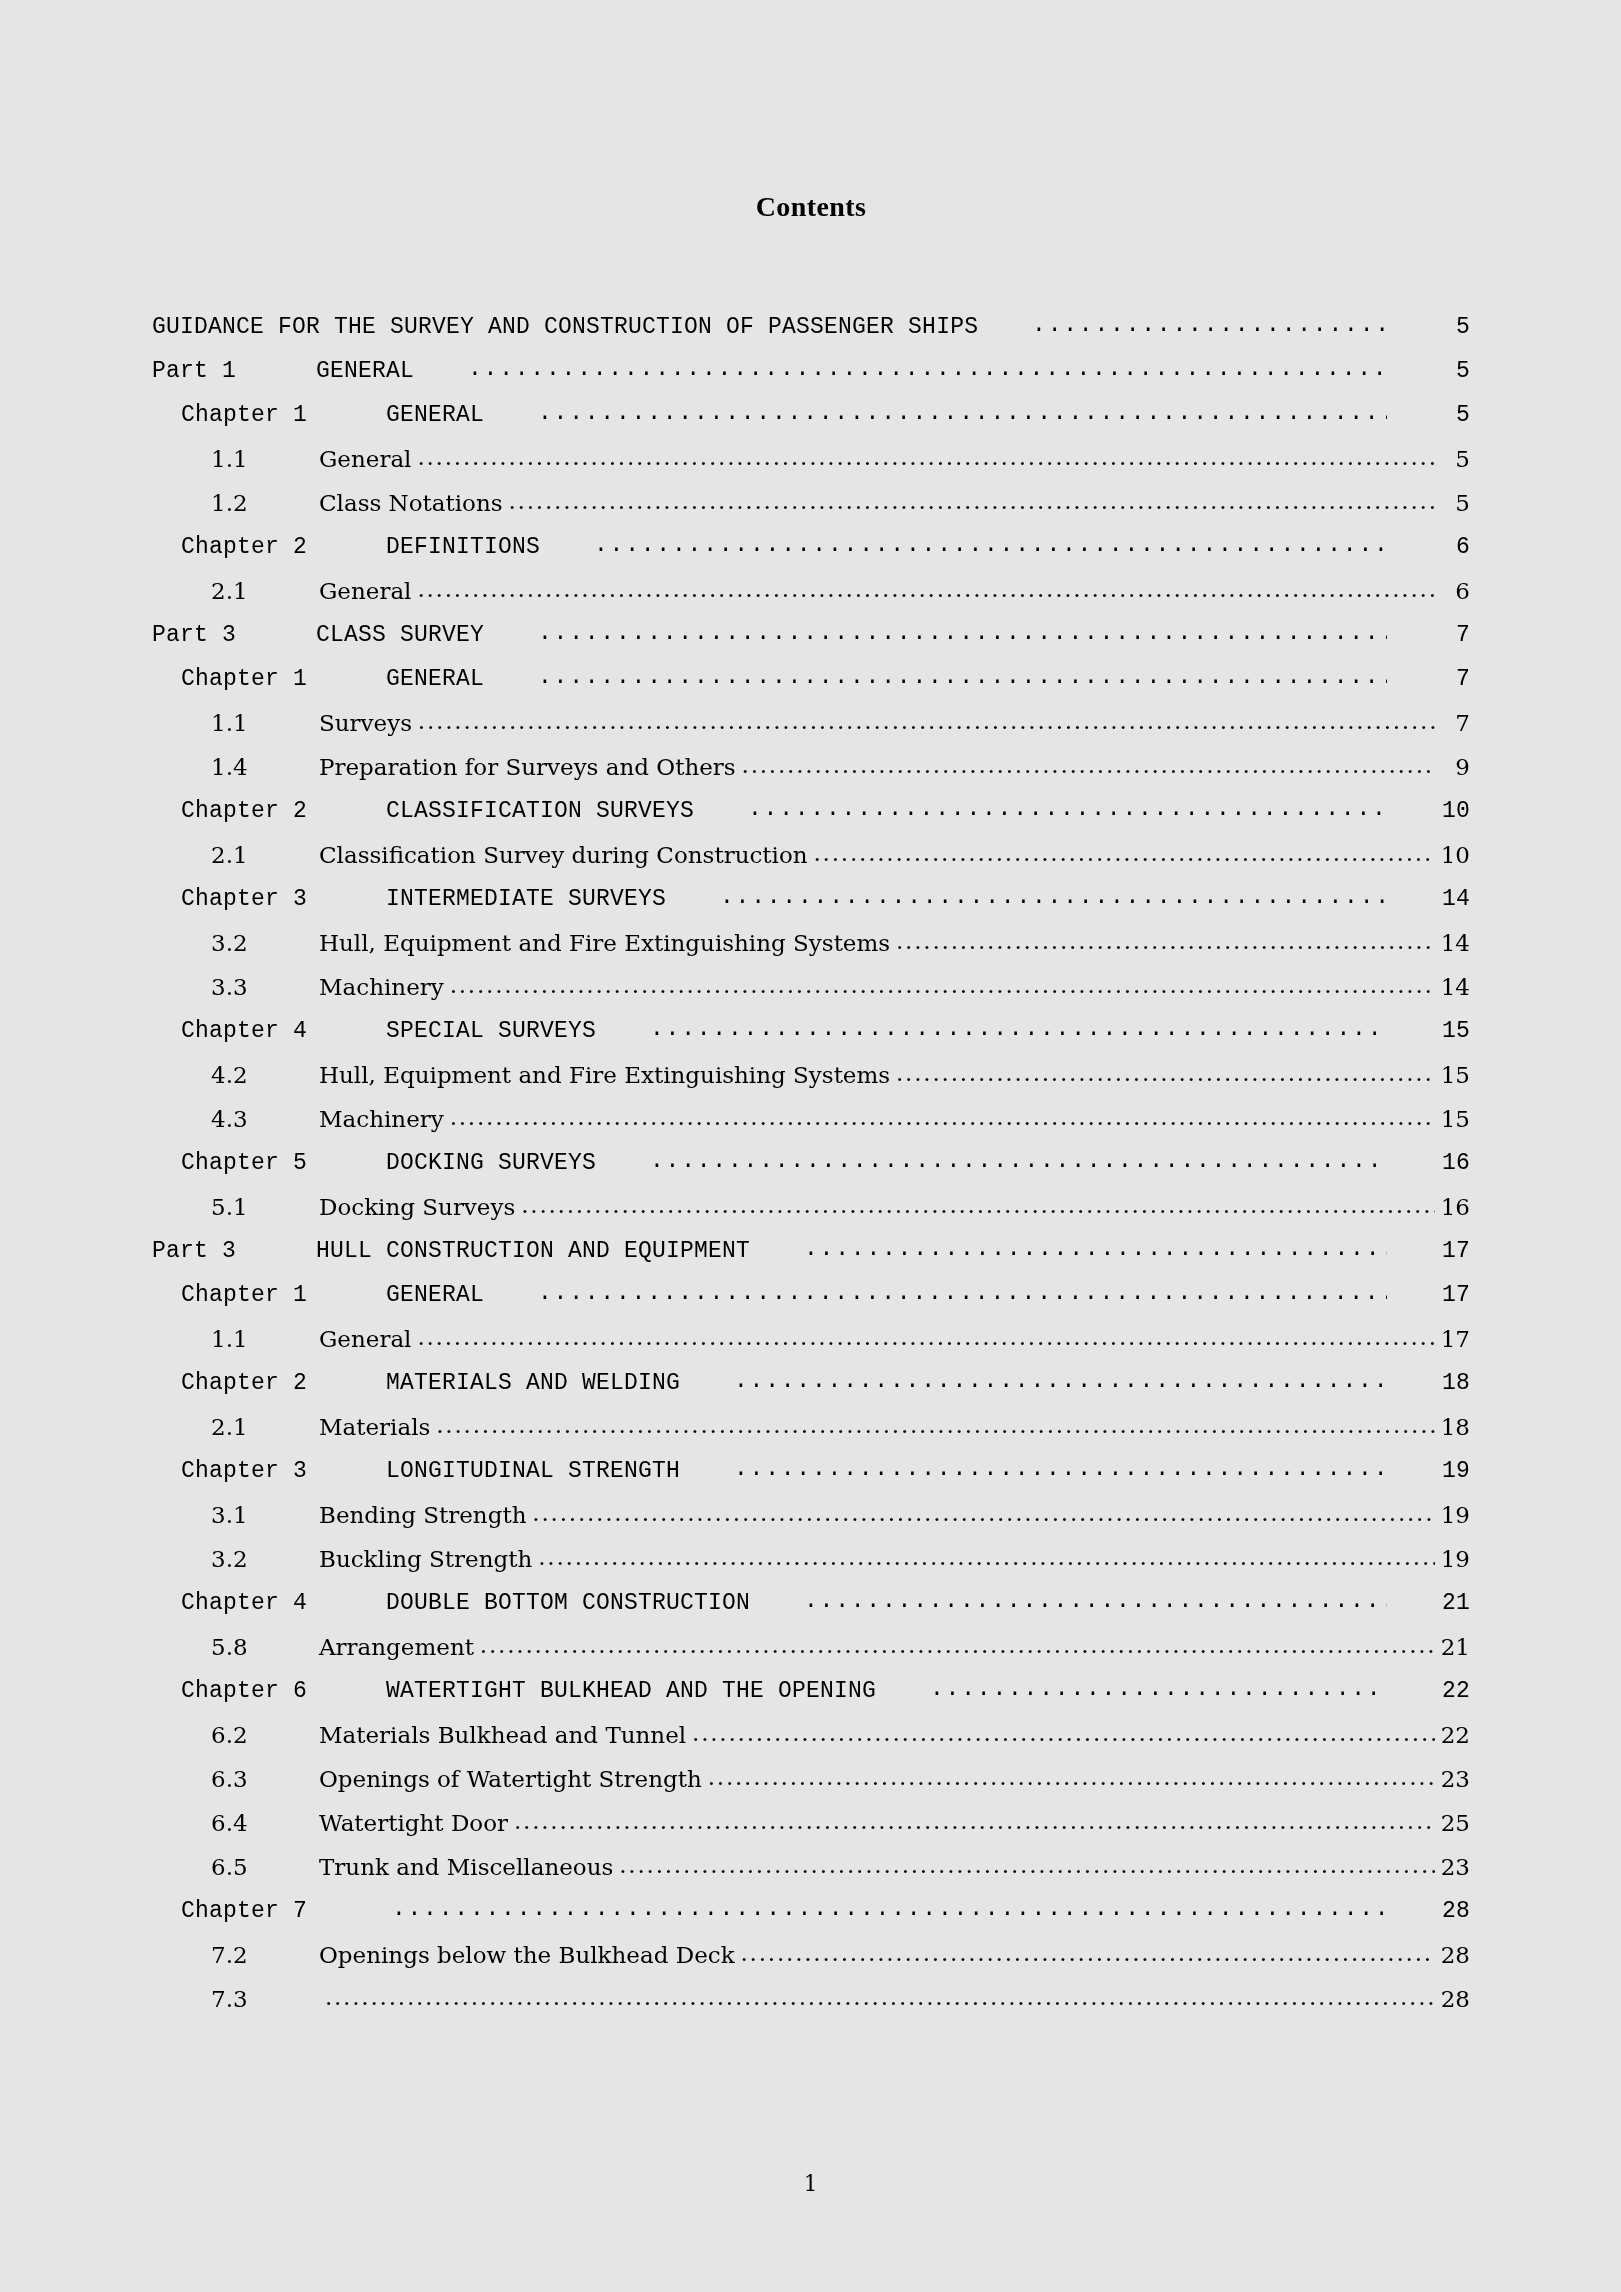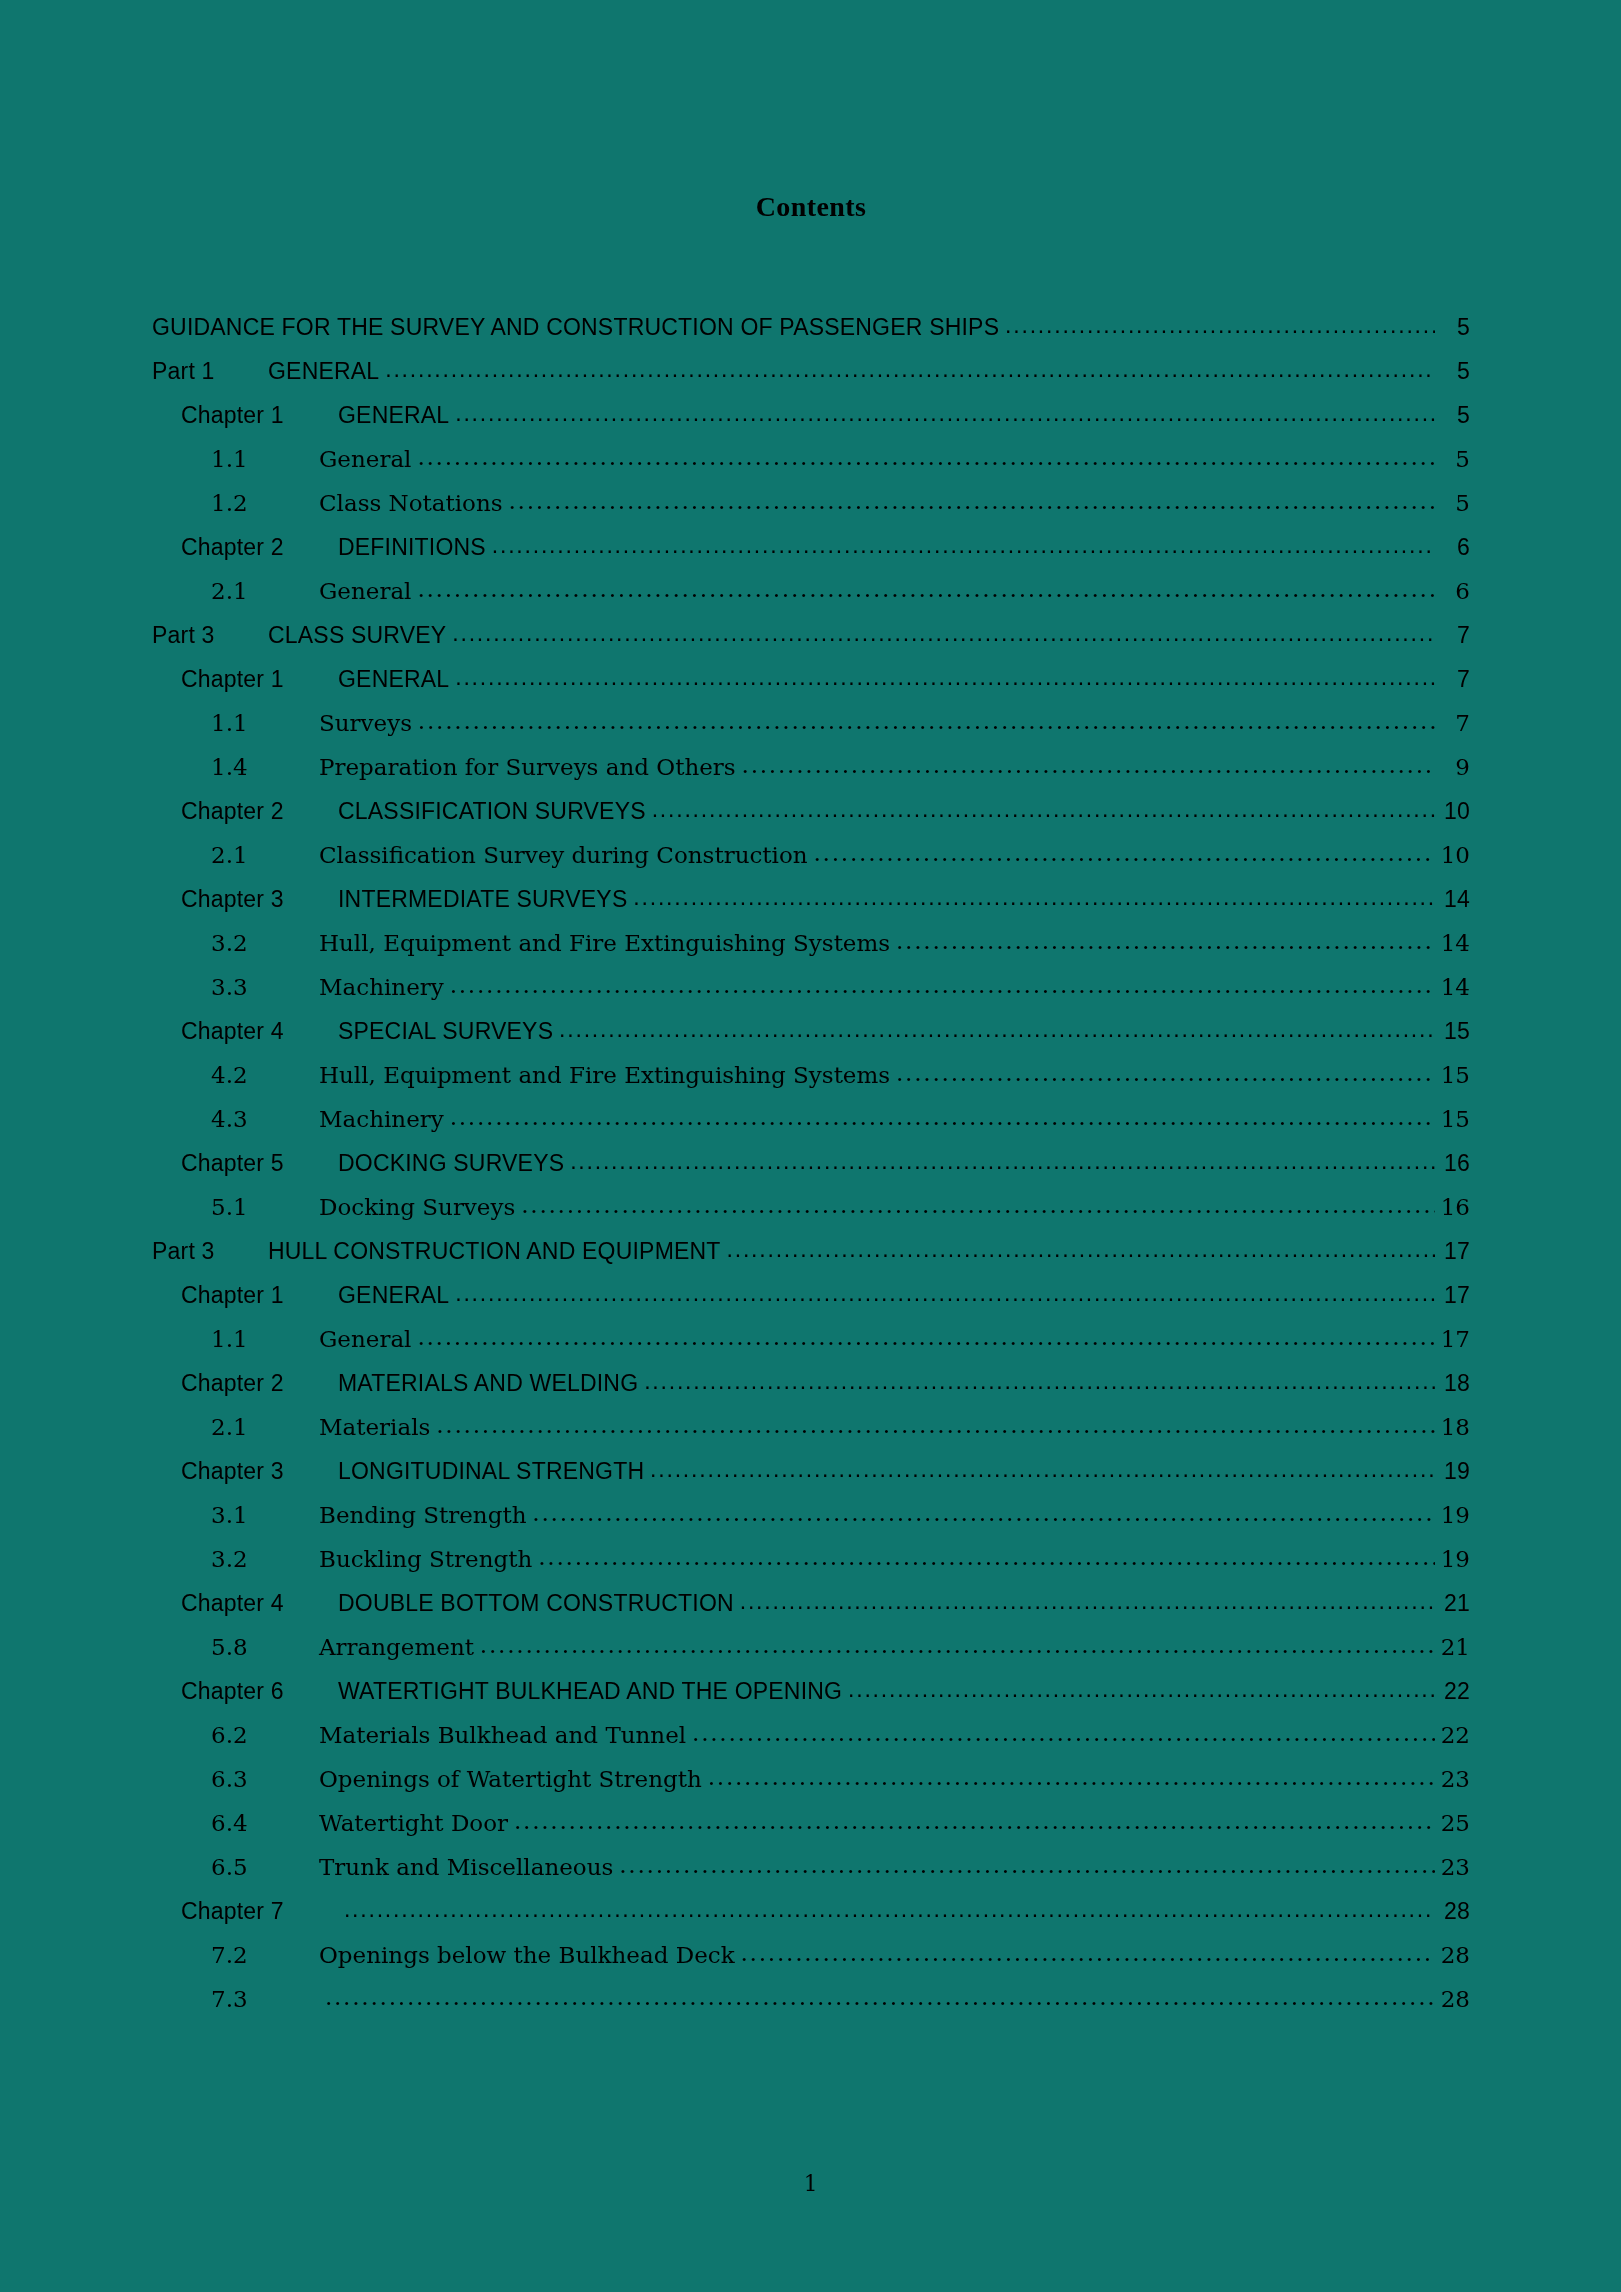--- a/index.html
+++ b/index.html
@@ -9,21 +9,21 @@
   }
   body {
     font-family: "Liberation Serif", serif;
     color: #000000;
   }
   .page {
     position: relative;
     width: 1621px;
     height: 2293px;
     margin: 0 auto;
-    background: #0f766e;
+    background: #e5e5e5;
     box-sizing: border-box;
     padding: 0;
     overflow: hidden;
   }
   .content-area {
     position: absolute;
     left: 152px;
     top: 191px;
     width: 1318px;
   }
@@ -84,22 +84,23 @@
     position: absolute;
     left: 0;
     right: 0;
     top: 2171px;
     text-align: center;
     font-size: 21.6px;
     font-family: "DejaVu Serif", serif;
   }
   
   .caps {
-    font-family: Liberation Sans, sans-serif;
+    font-family: Liberation Mono, monospace;
     letter-spacing: 0.2px;
+    gap: 48px;
   }
 </style>
 </head>
 <body>
 
 <div class="page">
   <div class="content-area">
     <div class="doc-title">Contents</div>
     <div class="toc" id="toc-list">
         <div class="toc-row lvl-0 caps">

